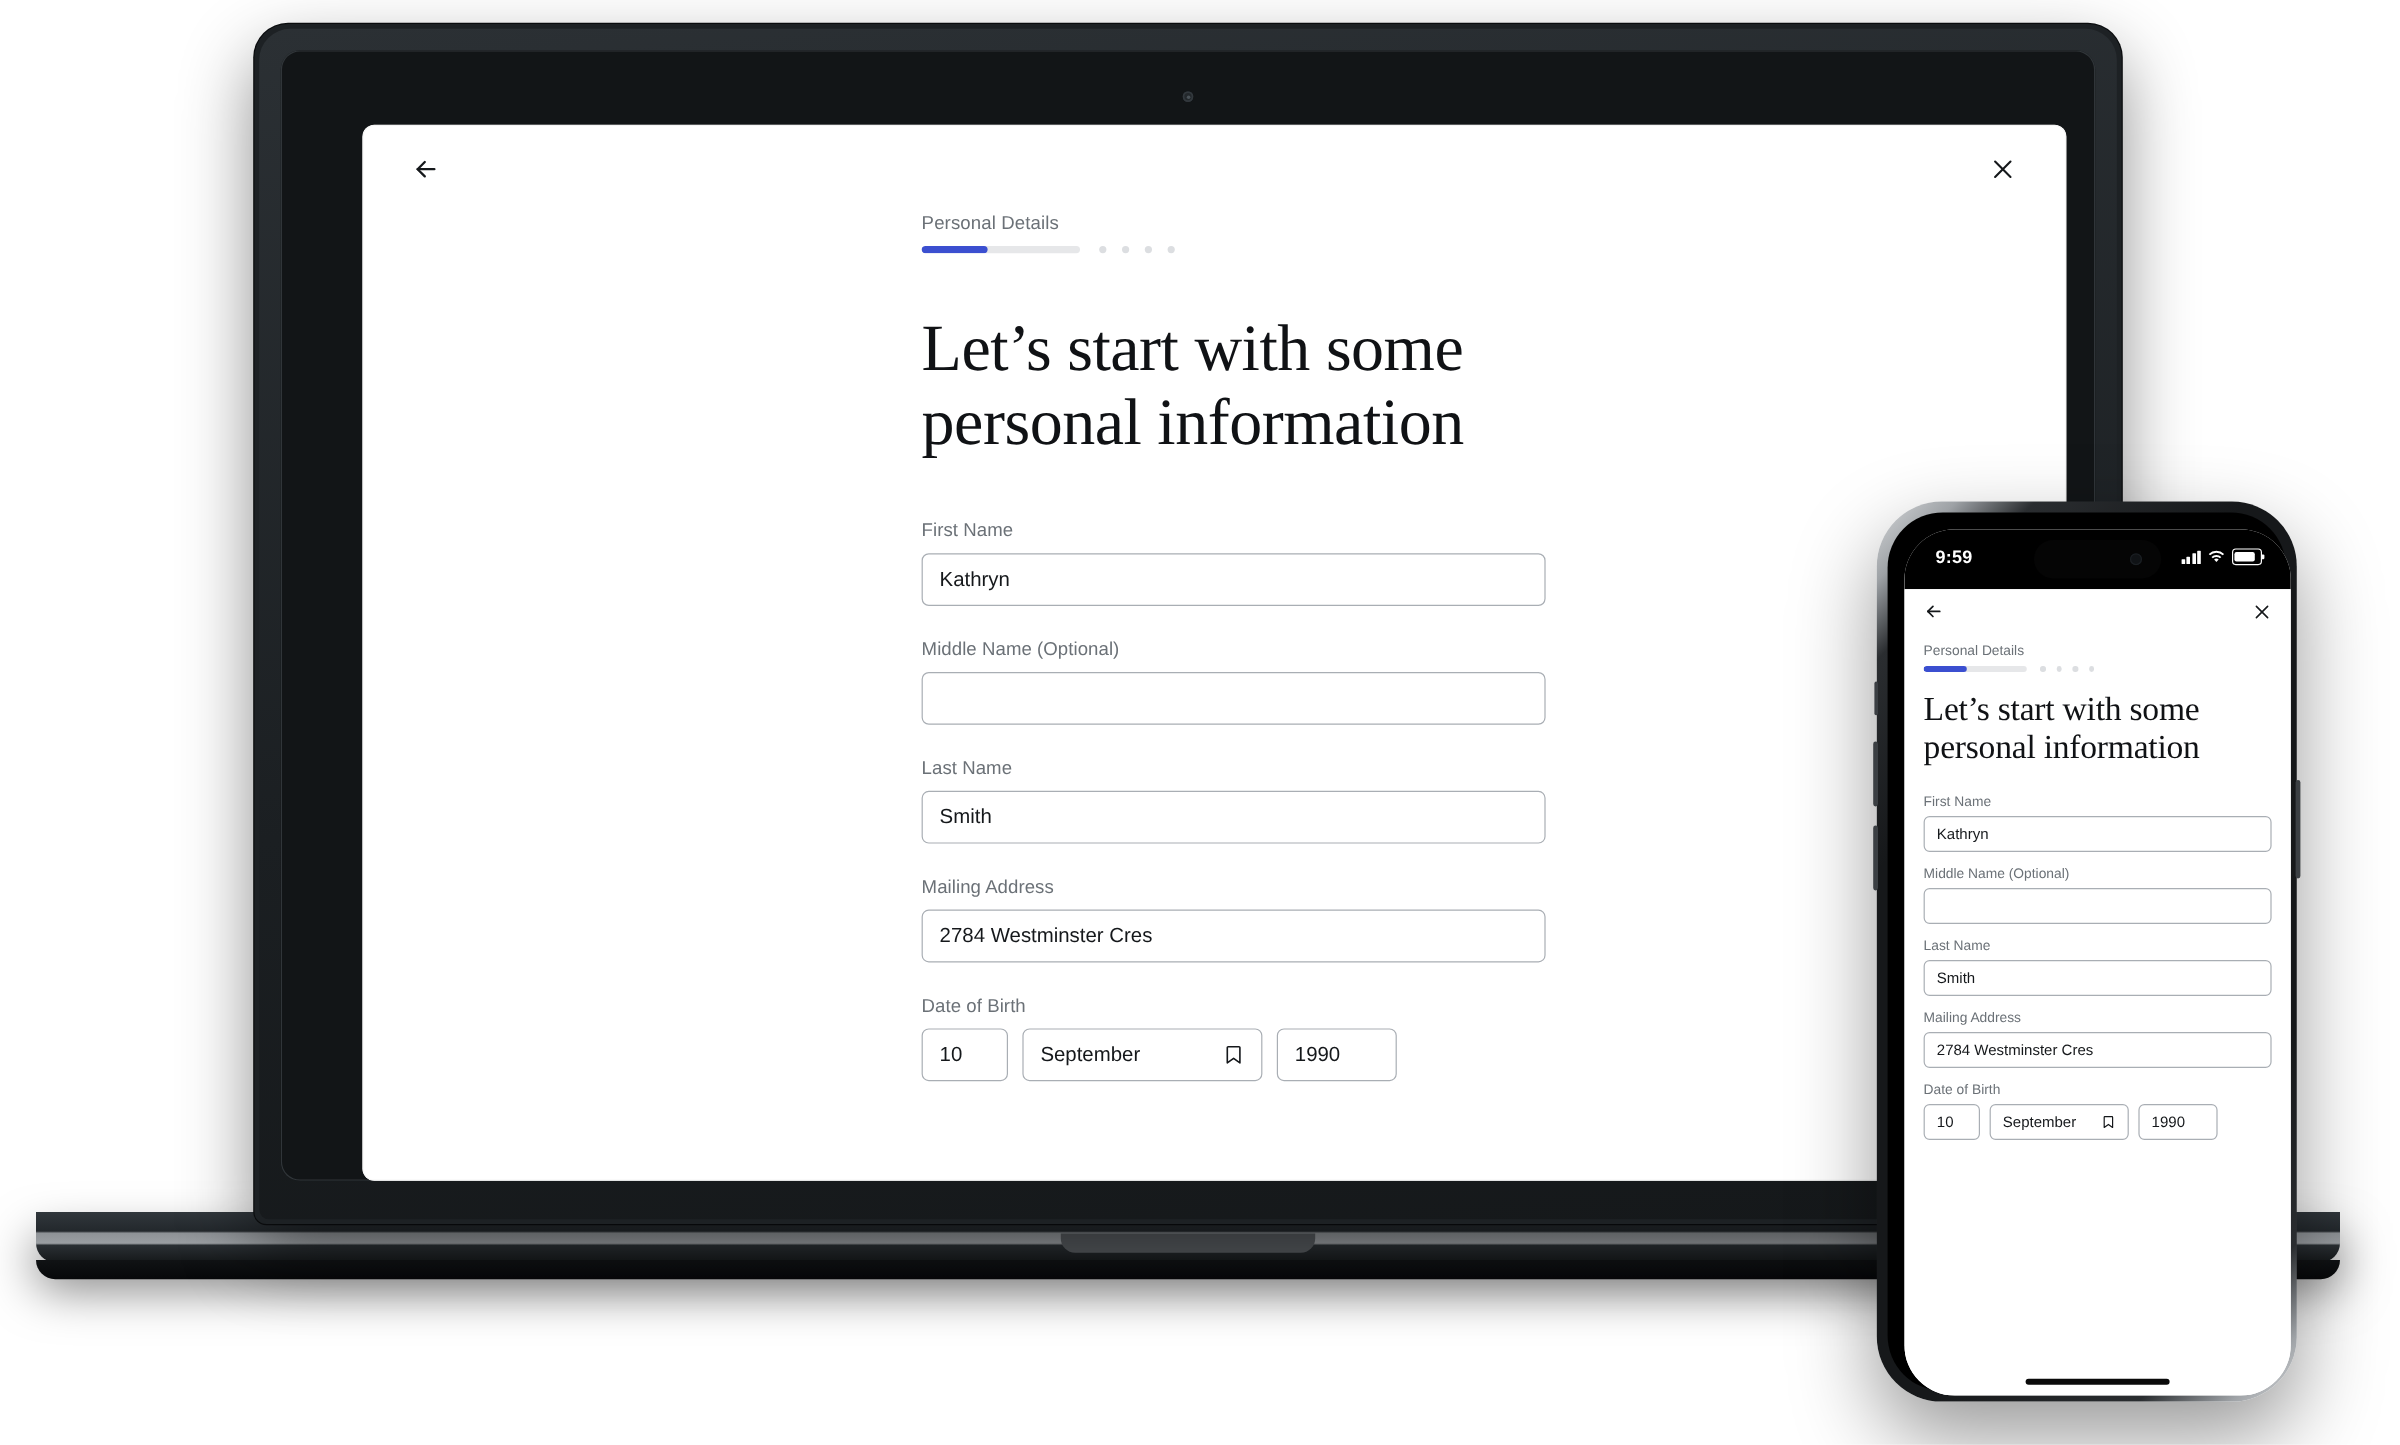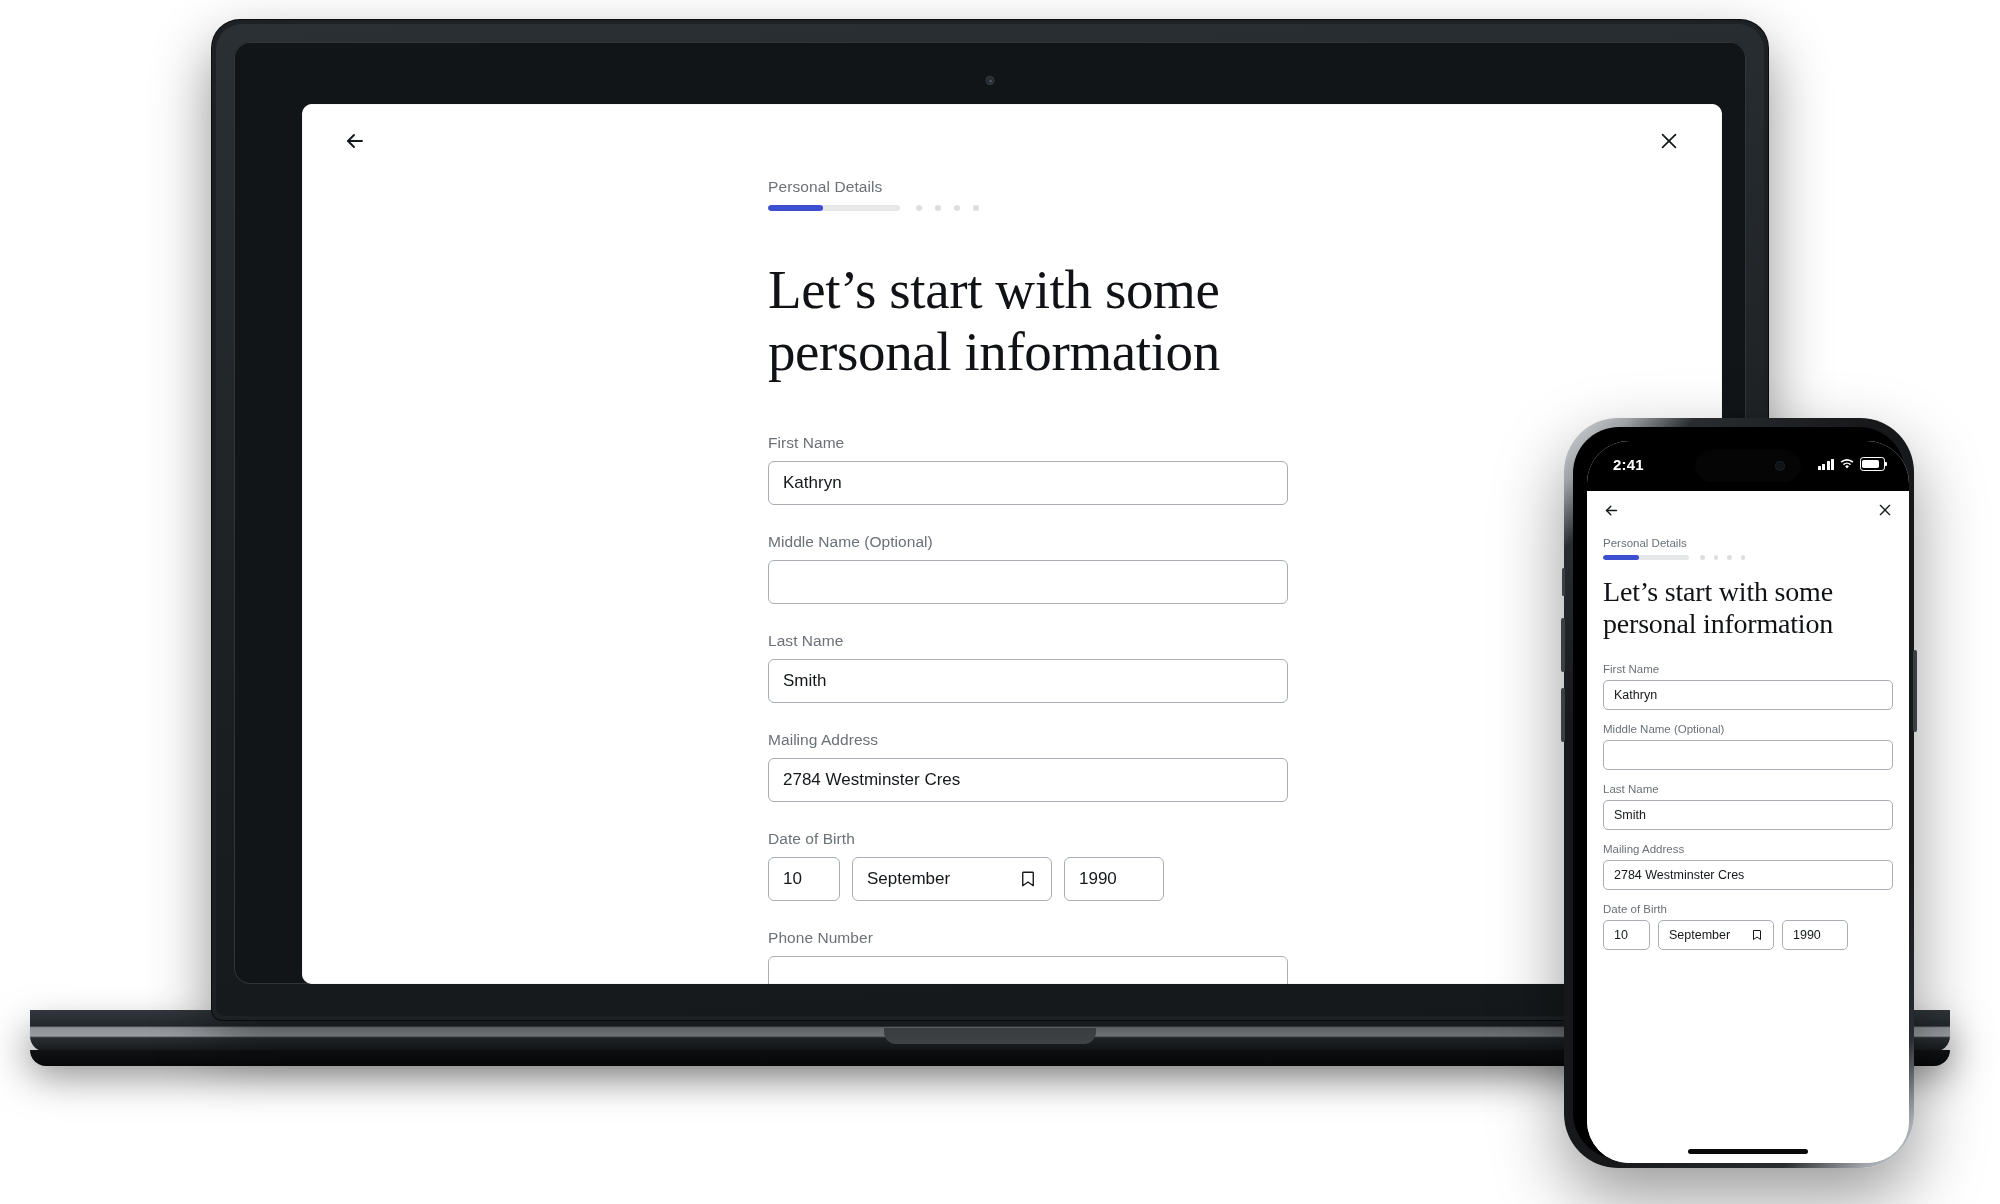--- a/index.html
+++ b/index.html
@@ -295,24 +295,20 @@
                         <svg width="18" height="18" viewBox="0 0 24 24" fill="none" stroke="#15181b" stroke-width="1.8" stroke-linecap="round" stroke-linejoin="round">
                           <path d="M6 3h12a1 1 0 0 1 1 1v17l-7-5-7 5V4a1 1 0 0 1 1-1z"></path>
                         </svg>
                       </span>
                     </div>
                     <div class="input dob-year">1990</div>
                   </div>
                 </div>
 
                 <div class="two-col">
-                  <div class="field">
-                    <div class="field-label">Phone Number</div>
-                    <div class="input"></div>
-                  </div>
                 </div>
 
               </div>
             </div>
 
             <div class="page-shadow"></div>
           </div>
         </div>
       </div>
     </div>
@@ -322,21 +318,21 @@
     <div class="phone-frame"></div>
     <div class="phone-btn btn-silent"></div>
     <div class="phone-btn btn-vup"></div>
     <div class="phone-btn btn-vdown"></div>
     <div class="phone-btn btn-power"></div>
 
     <div class="phone-inner">
       <div class="phone-screen">
 
         <div class="statusbar">
-          <div class="sb-time">2:41</div>
+          <div class="sb-time">9:59</div>
           <div class="island">
             <span class="island-cam"></span>
           </div>
           <div class="sb-right">
             <span class="bars">
                 <i></i>
                 <i></i>
                 <i></i>
                 <i></i>
               </span>

